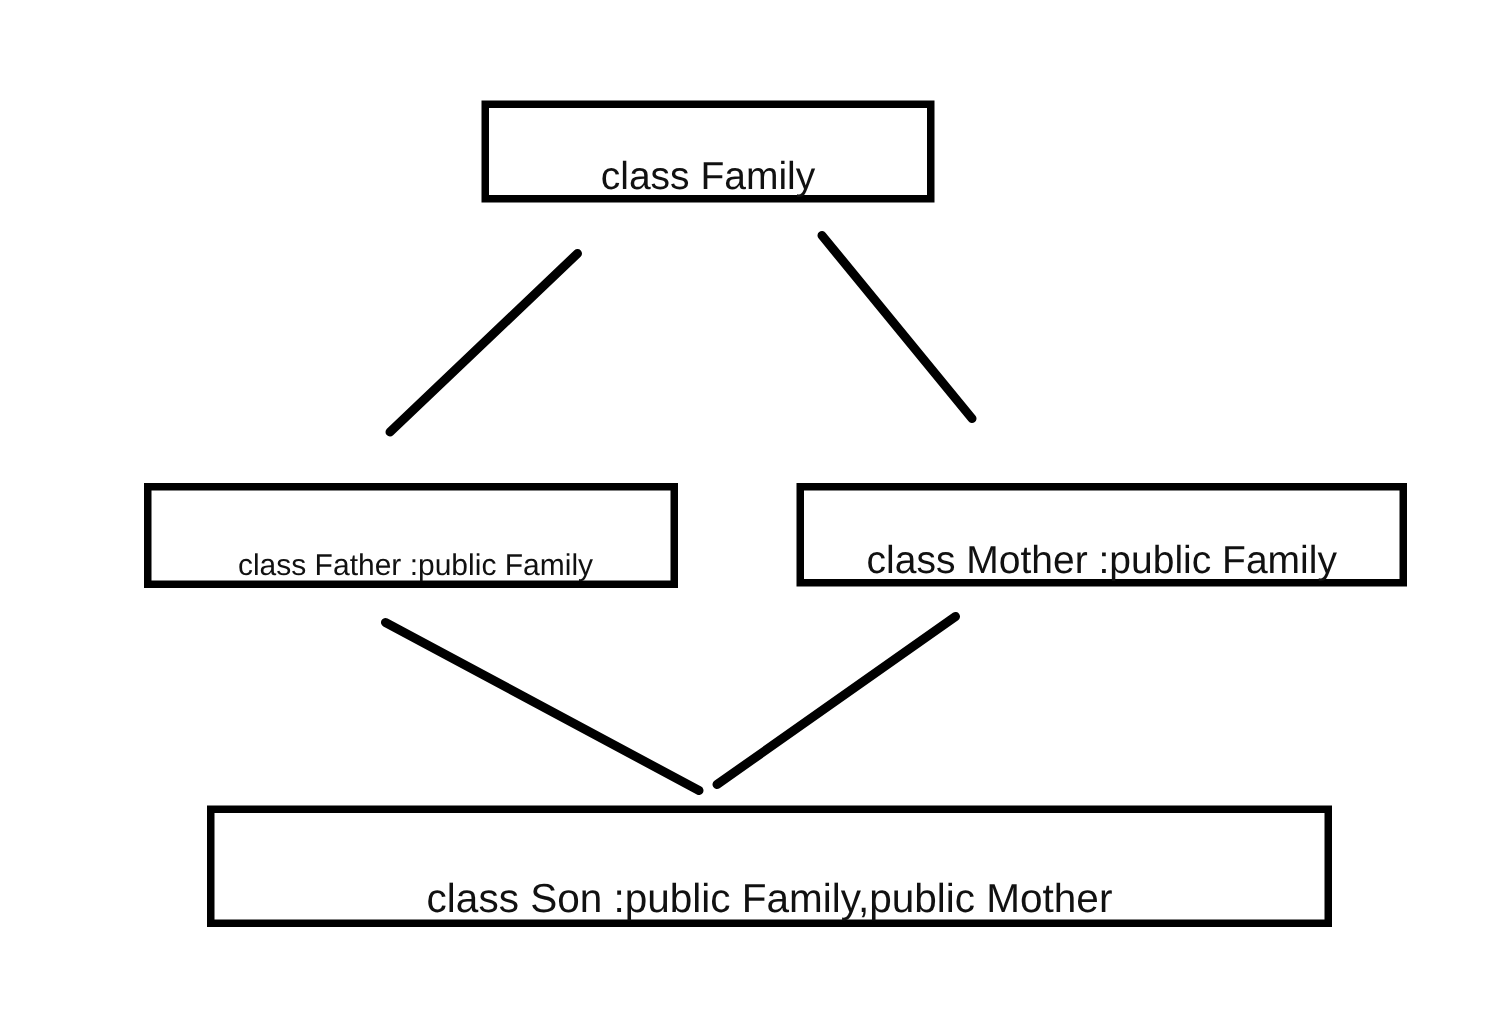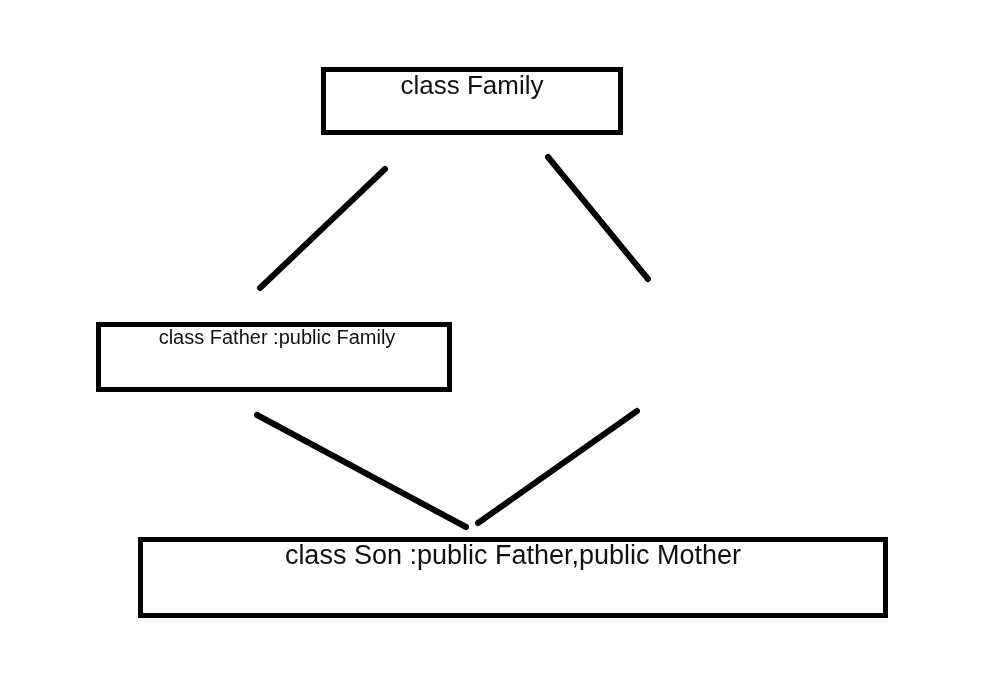--- a/index.html
+++ b/index.html
@@ -14,21 +14,21 @@
     background: #ffffff;
     overflow: hidden;
     font-family: "Liberation Sans", sans-serif;
   }
   .node {
     position: absolute;
     box-sizing: border-box;
     background: #ffffff;
     border: 5px solid #000000;
     display: flex;
-    align-items: flex-start;
+    align-items: flex-end;
     justify-content: center;
     white-space: nowrap;
   }
   .node-label {
     color: #111111;
     font-weight: 400;
     line-height: 1;
   }
   #node-family {
     left: 321px;
@@ -88,18 +88,21 @@
   </svg>
 
   <div class="node" id="node-family">
     <span class="node-label">class Family</span>
   </div>
 
   <div class="node" id="node-father">
     <span class="node-label">class Father :public Family</span>
   </div>
 
+  <div class="node" id="node-mother">
+    <span class="node-label">class Mother :public Family</span>
+  </div>
 
   <div class="node" id="node-son">
-    <span class="node-label">class Son :public Father,public Mother</span>
+    <span class="node-label">class Son :public Family,public Mother</span>
   </div>
 
 </div>
 
 </body></html>

